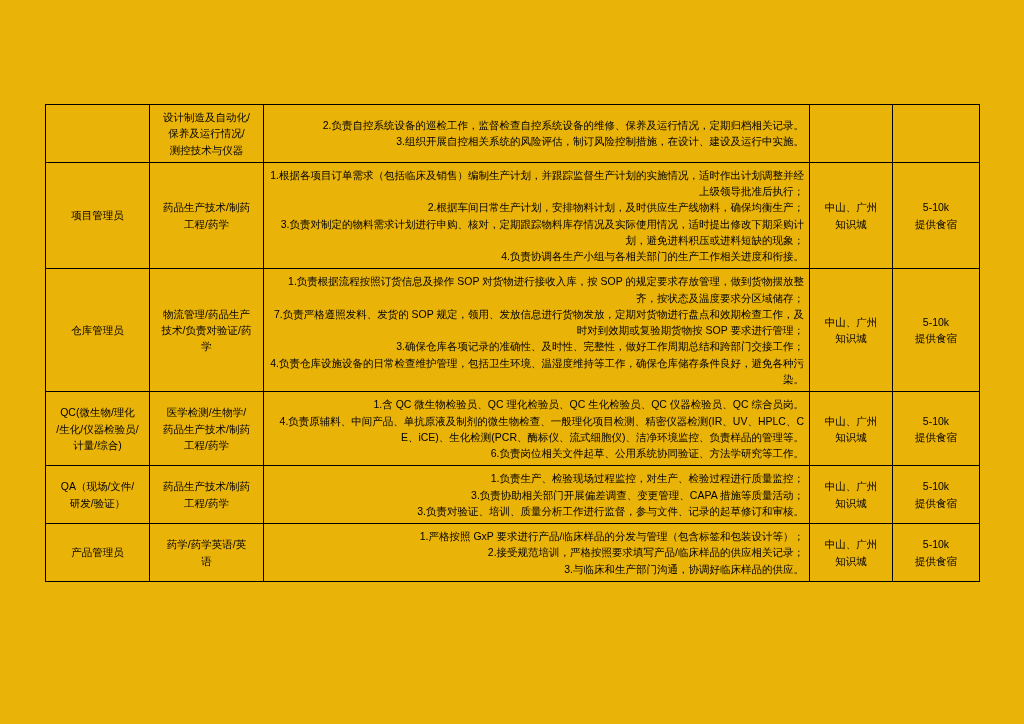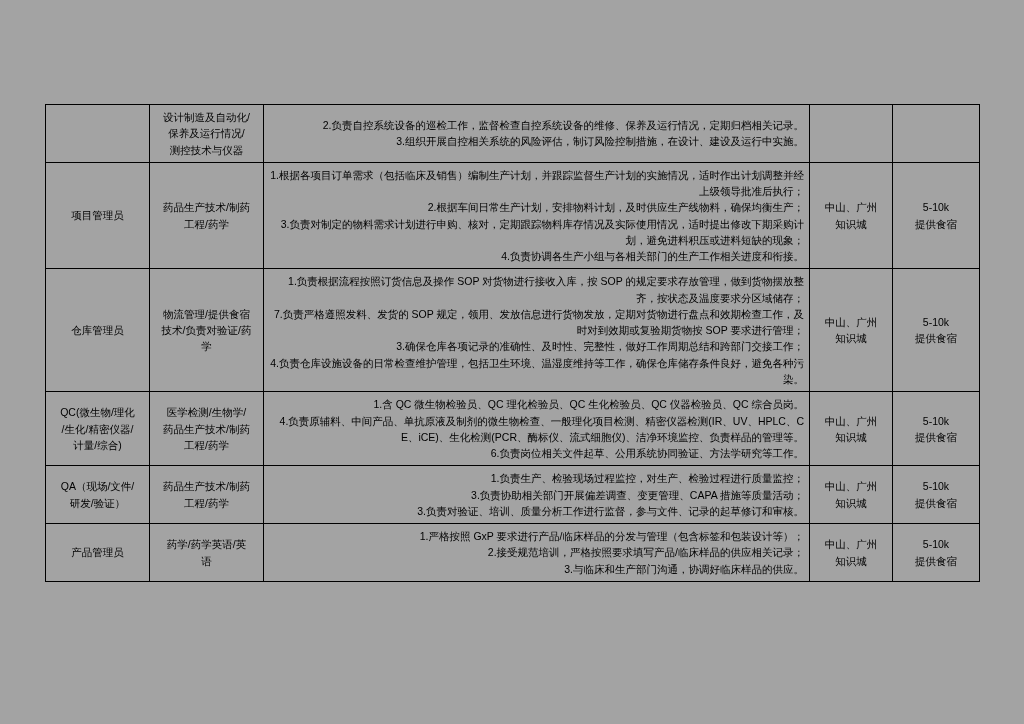--- a/index.html
+++ b/index.html
@@ -14,21 +14,21 @@
     color: #000000;
     position: relative;
     overflow: hidden;
   }
   .page {
     position: absolute;
     left: 0;
     top: 0;
     width: 1024px;
     height: 724px;
-    background: #a3a3a3;
+    background: #eab308;
   }
   table.job-table {
     position: absolute;
     left: 45px;
     top: 104px;
     width: 934px;
     border-collapse: collapse;
     table-layout: fixed;
   }
   table.job-table td {
@@ -112,21 +112,21 @@
           <span class="cell-line">5-10k</span>
           <span class="cell-line">提供食宿</span>
         </td>
       </tr>
 
       <tr>
         <td class="center">
           <span class="cell-line">仓库管理员</span>
         </td>
         <td class="center">
-          <span class="cell-line">物流管理/提供食宿</span>
+          <span class="cell-line">物流管理/药品生产</span>
           <span class="cell-line">技术/负责对验证/药</span>
           <span class="cell-line">学</span>
         </td>
         <td class="duty">
           <span class="duty-line">1.负责根据流程按照订货信息及操作 SOP 对货物进行接收入库，按 SOP 的规定要求存放管理，做到货物摆放整齐，按状态及温度要求分区域储存；</span>
           <span class="duty-line">7.负责严格遵照发料、发货的 SOP 规定，领用、发放信息进行货物发放，定期对货物进行盘点和效期检查工作，及时对到效期或复验期货物按 SOP 要求进行管理；</span>
           <span class="duty-line">3.确保仓库各项记录的准确性、及时性、完整性，做好工作周期总结和跨部门交接工作；</span>
           <span class="duty-line">4.负责仓库设施设备的日常检查维护管理，包括卫生环境、温湿度维持等工作，确保仓库储存条件良好，避免各种污染。</span>
         </td>
         <td class="center">
@@ -135,21 +135,21 @@
         </td>
         <td class="center">
           <span class="cell-line">5-10k</span>
           <span class="cell-line">提供食宿</span>
         </td>
       </tr>
 
       <tr>
         <td class="center">
           <span class="cell-line">QC(微生物/理化</span>
-          <span class="cell-line">/生化/精密仪器/</span>
+          <span class="cell-line">/生化/仪器检验员/</span>
           <span class="cell-line">计量/综合)</span>
         </td>
         <td class="center">
           <span class="cell-line">医学检测/生物学/</span>
           <span class="cell-line">药品生产技术/制药</span>
           <span class="cell-line">工程/药学</span>
         </td>
         <td class="duty">
           <span class="duty-line">1.含 QC 微生物检验员、QC 理化检验员、QC 生化检验员、QC 仪器检验员、QC 综合员岗。</span>
           <span class="duty-line">4.负责原辅料、中间产品、单抗原液及制剂的微生物检查、一般理化项目检测、精密仪器检测(IR、UV、HPLC、CE、iCE)、生化检测(PCR、酶标仪、流式细胞仪)、洁净环境监控、负责样品的管理等。</span>

